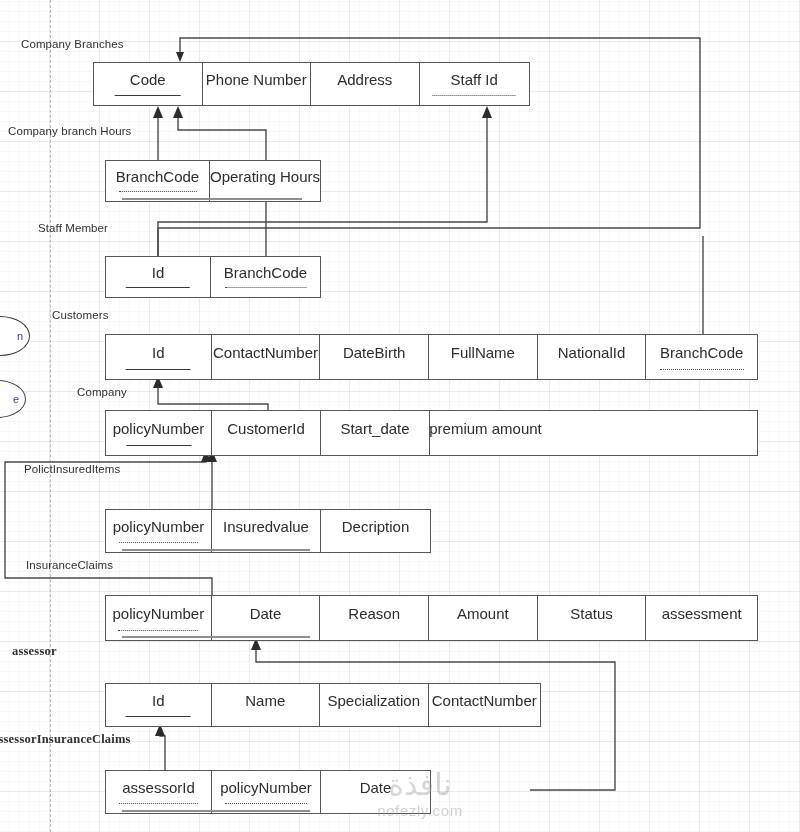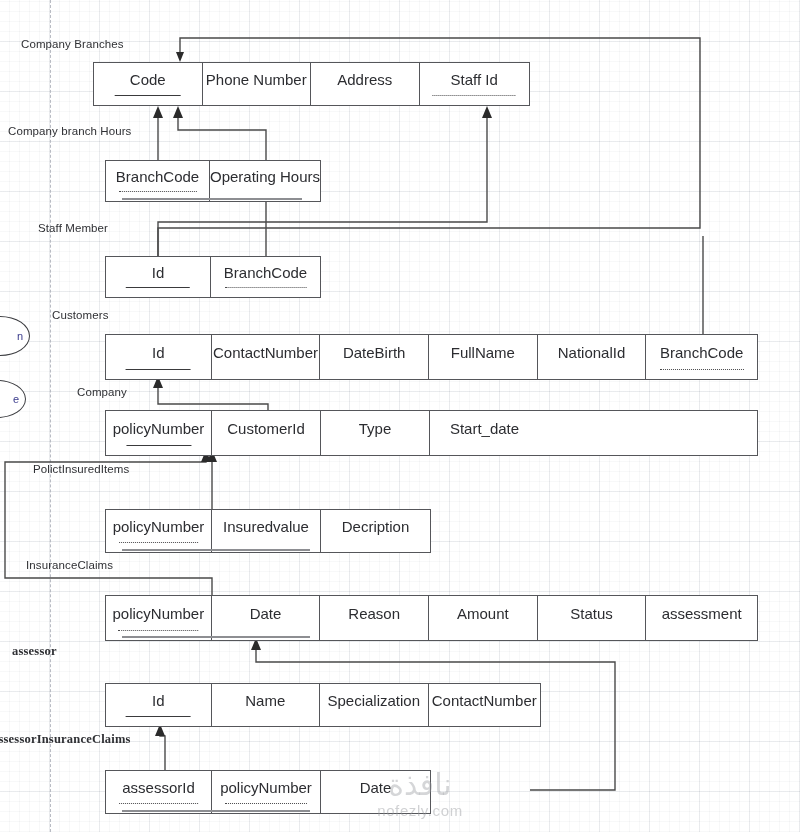--- a/index.html
+++ b/index.html
@@ -147,21 +147,21 @@
 </div>
 <div class="ell" style="left:-32px;top:380px;width:58px;height:38px;">
   <span>e</span>
 </div>
 
 <div class="ent-label" style="left:21px;top:38px;">Company Branches</div>
 <div class="ent-label" style="left:8px;top:125px;">Company branch Hours</div>
 <div class="ent-label" style="left:38px;top:222px;">Staff Member</div>
 <div class="ent-label" style="left:52px;top:309px;">Customers</div>
 <div class="ent-label" style="left:77px;top:386px;">Company</div>
-<div class="ent-label" style="left:33px;top:463px;">PolictInsuredItems</div>
+<div class="ent-label" style="left:24px;top:463px;">PolictInsuredItems</div>
 <div class="ent-label" style="left:26px;top:559px;">InsuranceClaims</div>
 <div class="ent-label serif" style="left:12px;top:644px;">assessor</div>
 <div class="ent-label serif" style="left:-8px;top:732px;">assessorInsuranceClaims</div>
 
 <div class="rel" style="left:93px;top:62px;width:437px;height:44px;">
   <div class="attr pk" style="width:109px;">
       <span class="nm">Code</span>
     </div>
   <div class="attr" style="width:109px;">
       <span class="nm">Phone Number</span>
@@ -215,24 +215,24 @@
 </div>
 
 <div class="rel" style="left:105px;top:410px;width:653px;height:46px;">
   <div class="attr pk" style="width:106px;">
       <span class="nm">policyNumber</span>
     </div>
   <div class="attr" style="width:109px;">
       <span class="nm">CustomerId</span>
     </div>
   <div class="attr" style="width:109px;">
-      <span class="nm">Type</span>
-    </div>
-  <div class="attr" style="width:109px;">
       <span class="nm">Start_date</span>
+    </div>
+  <div class="attr" style="width:111px;">
+      <span class="nm">premium amount</span>
     </div>
 </div>
 
 <div class="rel" style="left:105px;top:509px;width:326px;height:44px;">
   <div class="attr fk" style="width:106px;">
       <span class="nm">policyNumber</span>
     </div>
   <div class="attr" style="width:109px;">
       <span class="nm">Insuredvalue</span>
     </div>

